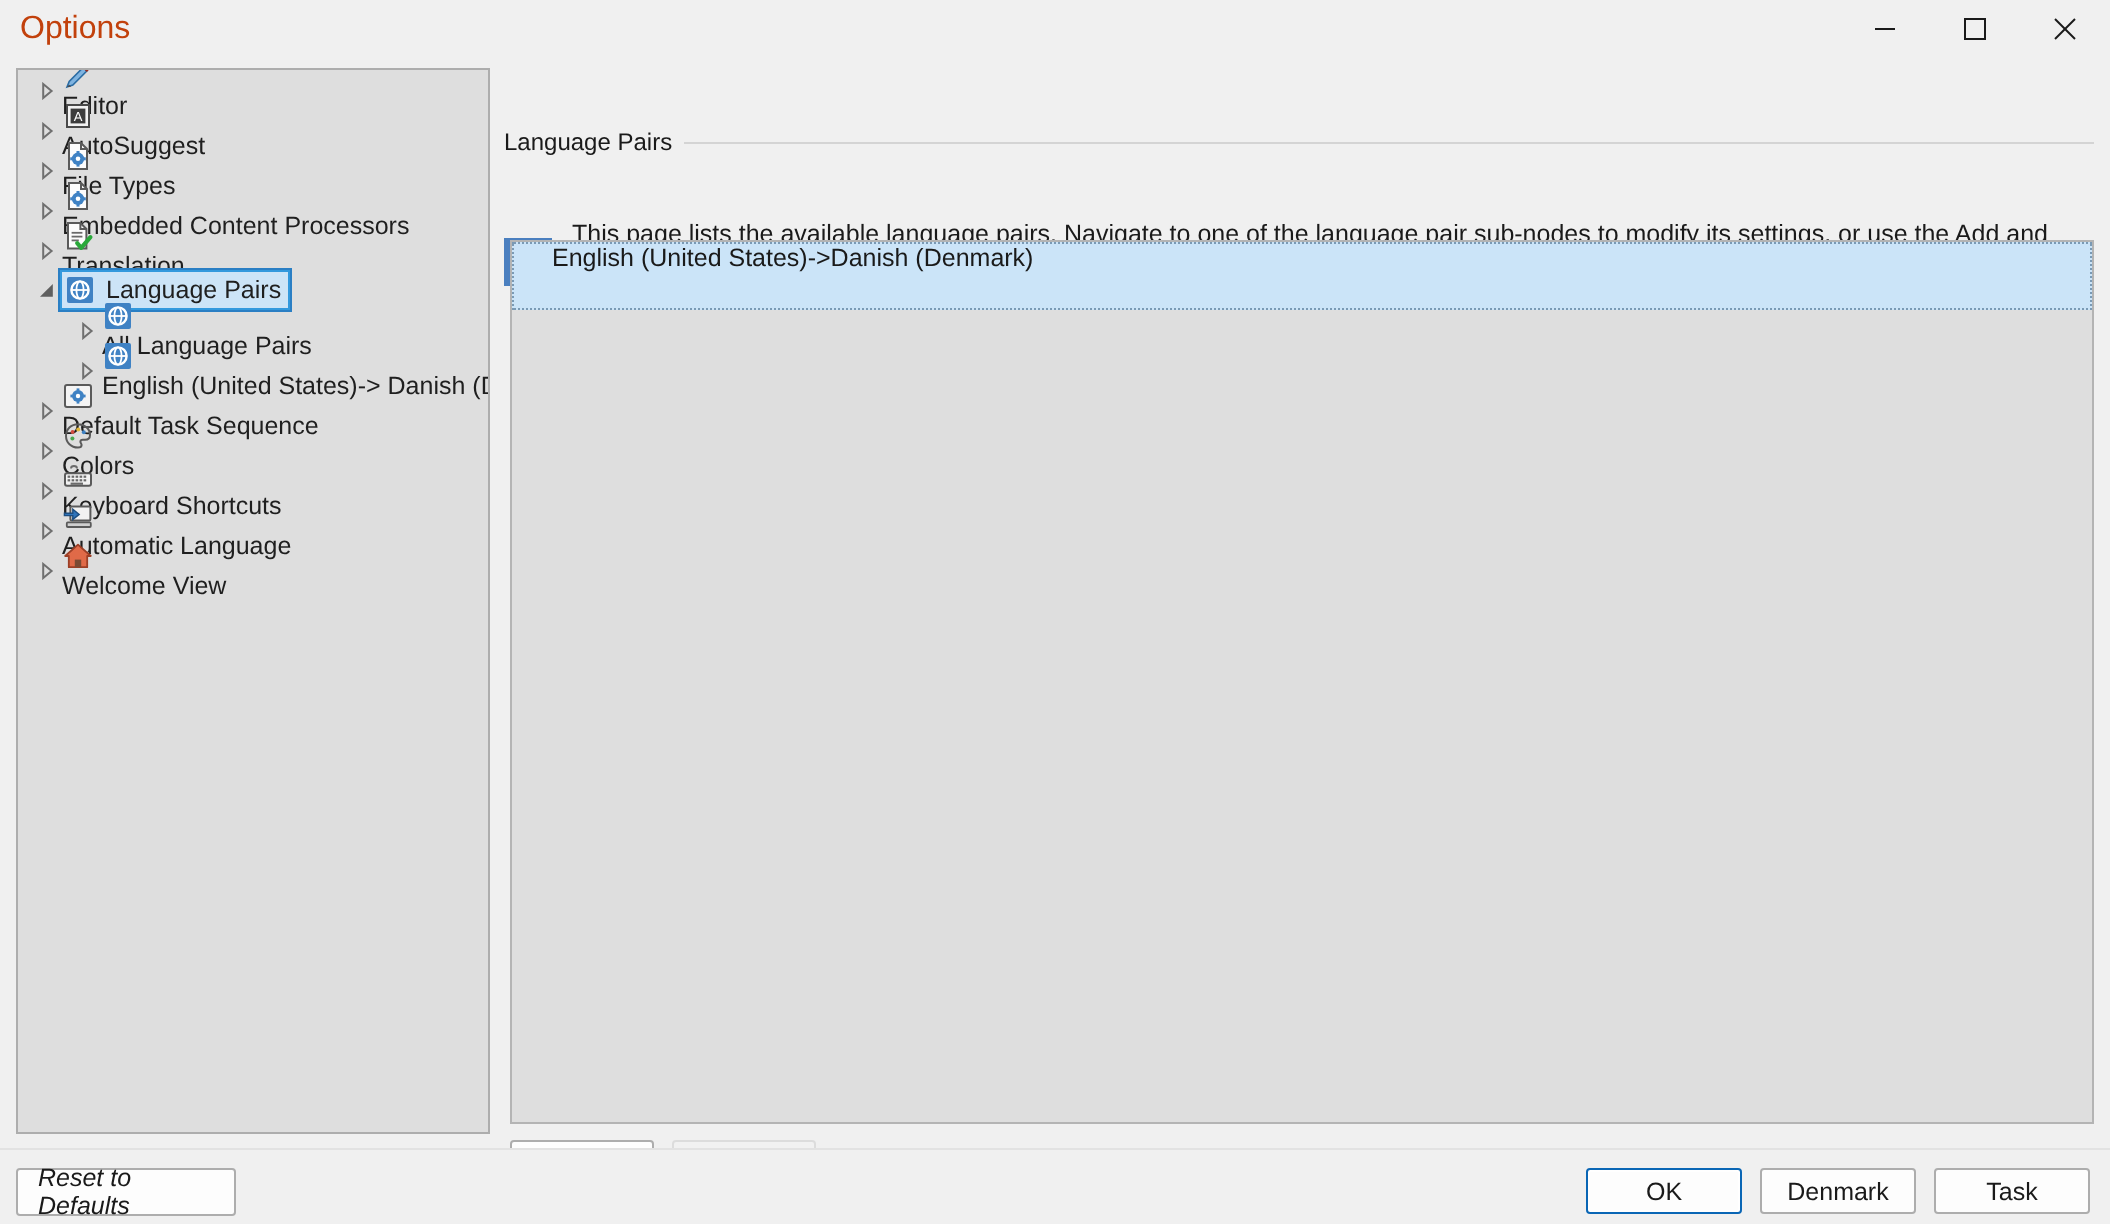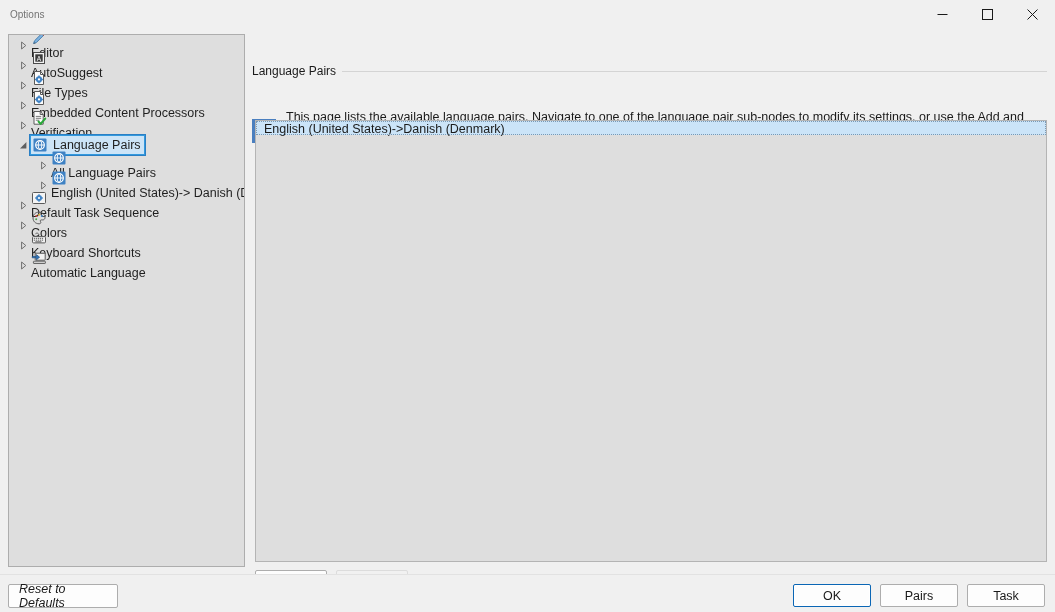--- a/index.html
+++ b/index.html
@@ -20,22 +20,22 @@
   
   .titlebar {
     height: 29px;
     background: #f0f0f0;
     display: flex;
     align-items: center;
     position: relative;
   }
   .title-text {
     padding-left: 10px;
-    font-size: 10px;
-    color: #737373;
+    font-size: 16px;
+    color: #c2410c;
   }
   .wincontrols {
     position: absolute;
     right: 0;
     top: 0;
     height: 29px;
     display: flex;
   }
   .winbtn {
     width: 45px;
@@ -162,24 +162,24 @@
     position: absolute;
     left: 3px;
     top: 86px;
     width: 790px;
     height: 440px;
     background: #dedede;
     border: 1px solid #b4b4b4;
     overflow: hidden;
   }
   .list-row {
-    height: 14px;
+    height: 34px;
     line-height: 17px;
     font-size: 12.5px;
-    padding-left: 8px;
+    padding-left: 20px;
     color: #1a1a1a;
     cursor: default;
     white-space: nowrap;
   }
   .list-row.selected {
     background: #cbe4f8;
     outline: 1px dotted #7a9ab5;
     outline-offset: -1px;
   }
 
@@ -352,21 +352,21 @@
             <svg width="16" height="16" viewBox="0 0 16 16">
               <path d="M3 1.5 H9.2 L12.2 4.5 V14.2 H3 Z" fill="#fcfcfc" stroke="#5a5a5a" stroke-width="1"></path>
               <path d="M9.2 1.5 V4.5 H12.2" fill="none" stroke="#5a5a5a" stroke-width="1"></path>
               <g stroke="#6a6a6a" stroke-width="0.9">
                 <line x1="4.8" y1="6.4" x2="10.2" y2="6.4"></line>
                 <line x1="4.8" y1="8.3" x2="10.2" y2="8.3"></line>
                 <line x1="4.8" y1="10.2" x2="8.4" y2="10.2"></line>
               </g>
               <path d="M7.6 11.6 L9.6 13.9 L14.2 8.6" fill="none" stroke="#2aa83a" stroke-width="2.1" stroke-linecap="round" stroke-linejoin="round"></path>
             </svg>
-          </span><span class="tree-label">Verification</span></span>
+          </span><span class="tree-label">Translation</span></span>
       </div>
       <div class="tree-row selected">
         <span class="expander">
           <svg width="9" height="9" viewBox="0 0 9 9">
             <path d="M1 7.4 L7.4 7.4 L7.4 1 Z" fill="#5f5f5f"></path>
           </svg>
         </span>
         <span class="sel-box">
           <span class="tree-ico">
             <svg width="16" height="16" viewBox="0 0 16 16">
@@ -478,20 +478,33 @@
           </svg>
         </span>
         <span><span class="tree-ico">
             <svg width="16" height="16" viewBox="0 0 16 16">
               <rect x="4.2" y="3.2" width="10" height="7" rx="0.6" fill="#f2f2f2" stroke="#5a5a5a" stroke-width="1"></rect>
               <rect x="2.4" y="11.2" width="12" height="2.3" rx="0.5" fill="#cfcfcf" stroke="#5a5a5a" stroke-width="0.9"></rect>
               <path d="M1.2 6.6 H5.4 V4.6 L8.6 7.2 L5.4 9.8 V7.8 H1.2 Z" fill="#2f74bb" stroke="#1d4e80" stroke-width="0.7"></path>
             </svg>
           </span><span class="tree-label">Automatic Language</span></span>
       </div>
+      <div class="tree-row">
+        <span class="expander">
+          <svg width="9" height="9" viewBox="0 0 9 9">
+            <path d="M2.6 1 L6.8 4.5 L2.6 8 Z" fill="none" stroke="#707070" stroke-width="1"></path>
+          </svg>
+        </span>
+        <span><span class="tree-ico">
+            <svg width="16" height="16" viewBox="0 0 16 16">
+              <path d="M8 2.3 L14.4 8.0 H12.6 V13.6 H3.4 V8.0 H1.6 Z" fill="#e06a48" stroke="#9c3f26" stroke-width="0.9" stroke-linejoin="round"></path>
+              <rect x="6.4" y="9.8" width="3.2" height="3.8" fill="#7a4a33"></rect>
+            </svg>
+          </span><span class="tree-label">Welcome View</span></span>
+      </div>
     </div>
 
   <div class="content">
 
     <div class="group-head">
       <div class="group-title">Language Pairs</div>
       <div class="group-rule"></div>
     </div>
 
     <div class="info-block">
@@ -516,16 +529,16 @@
 
   </div>
 </div>
 
 <div class="footer">
   <div class="footer-left">
     <div class="btn reset">Reset to Defaults</div>
   </div>
   <div class="footer-right">
     <div class="btn wide default">OK</div>
-    <div class="btn wide">Pairs</div>
+    <div class="btn wide">Denmark</div>
     <div class="btn wide">Task</div>
   </div>
 </div>
 
 </body></html>

